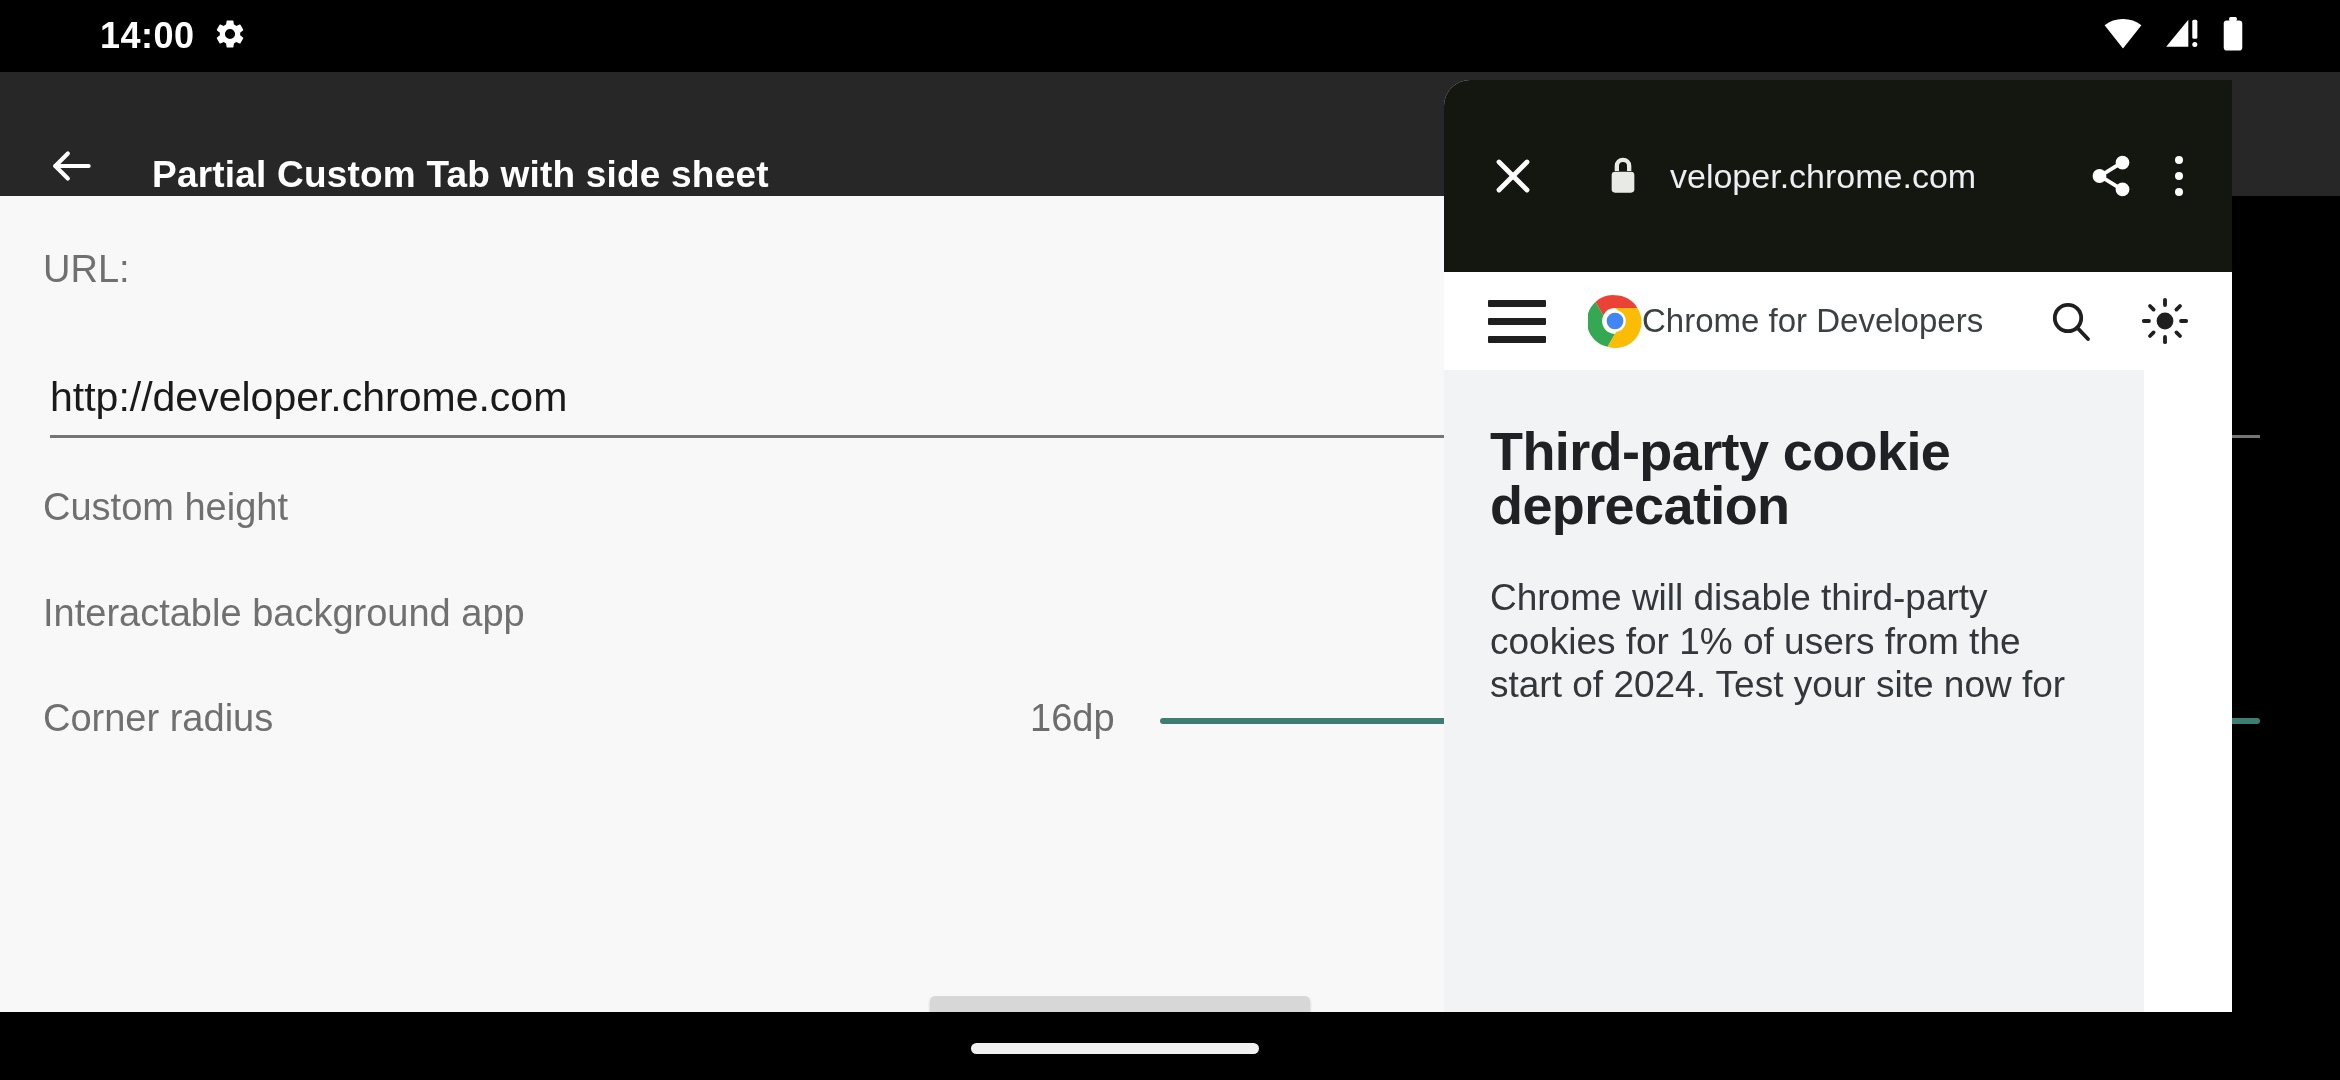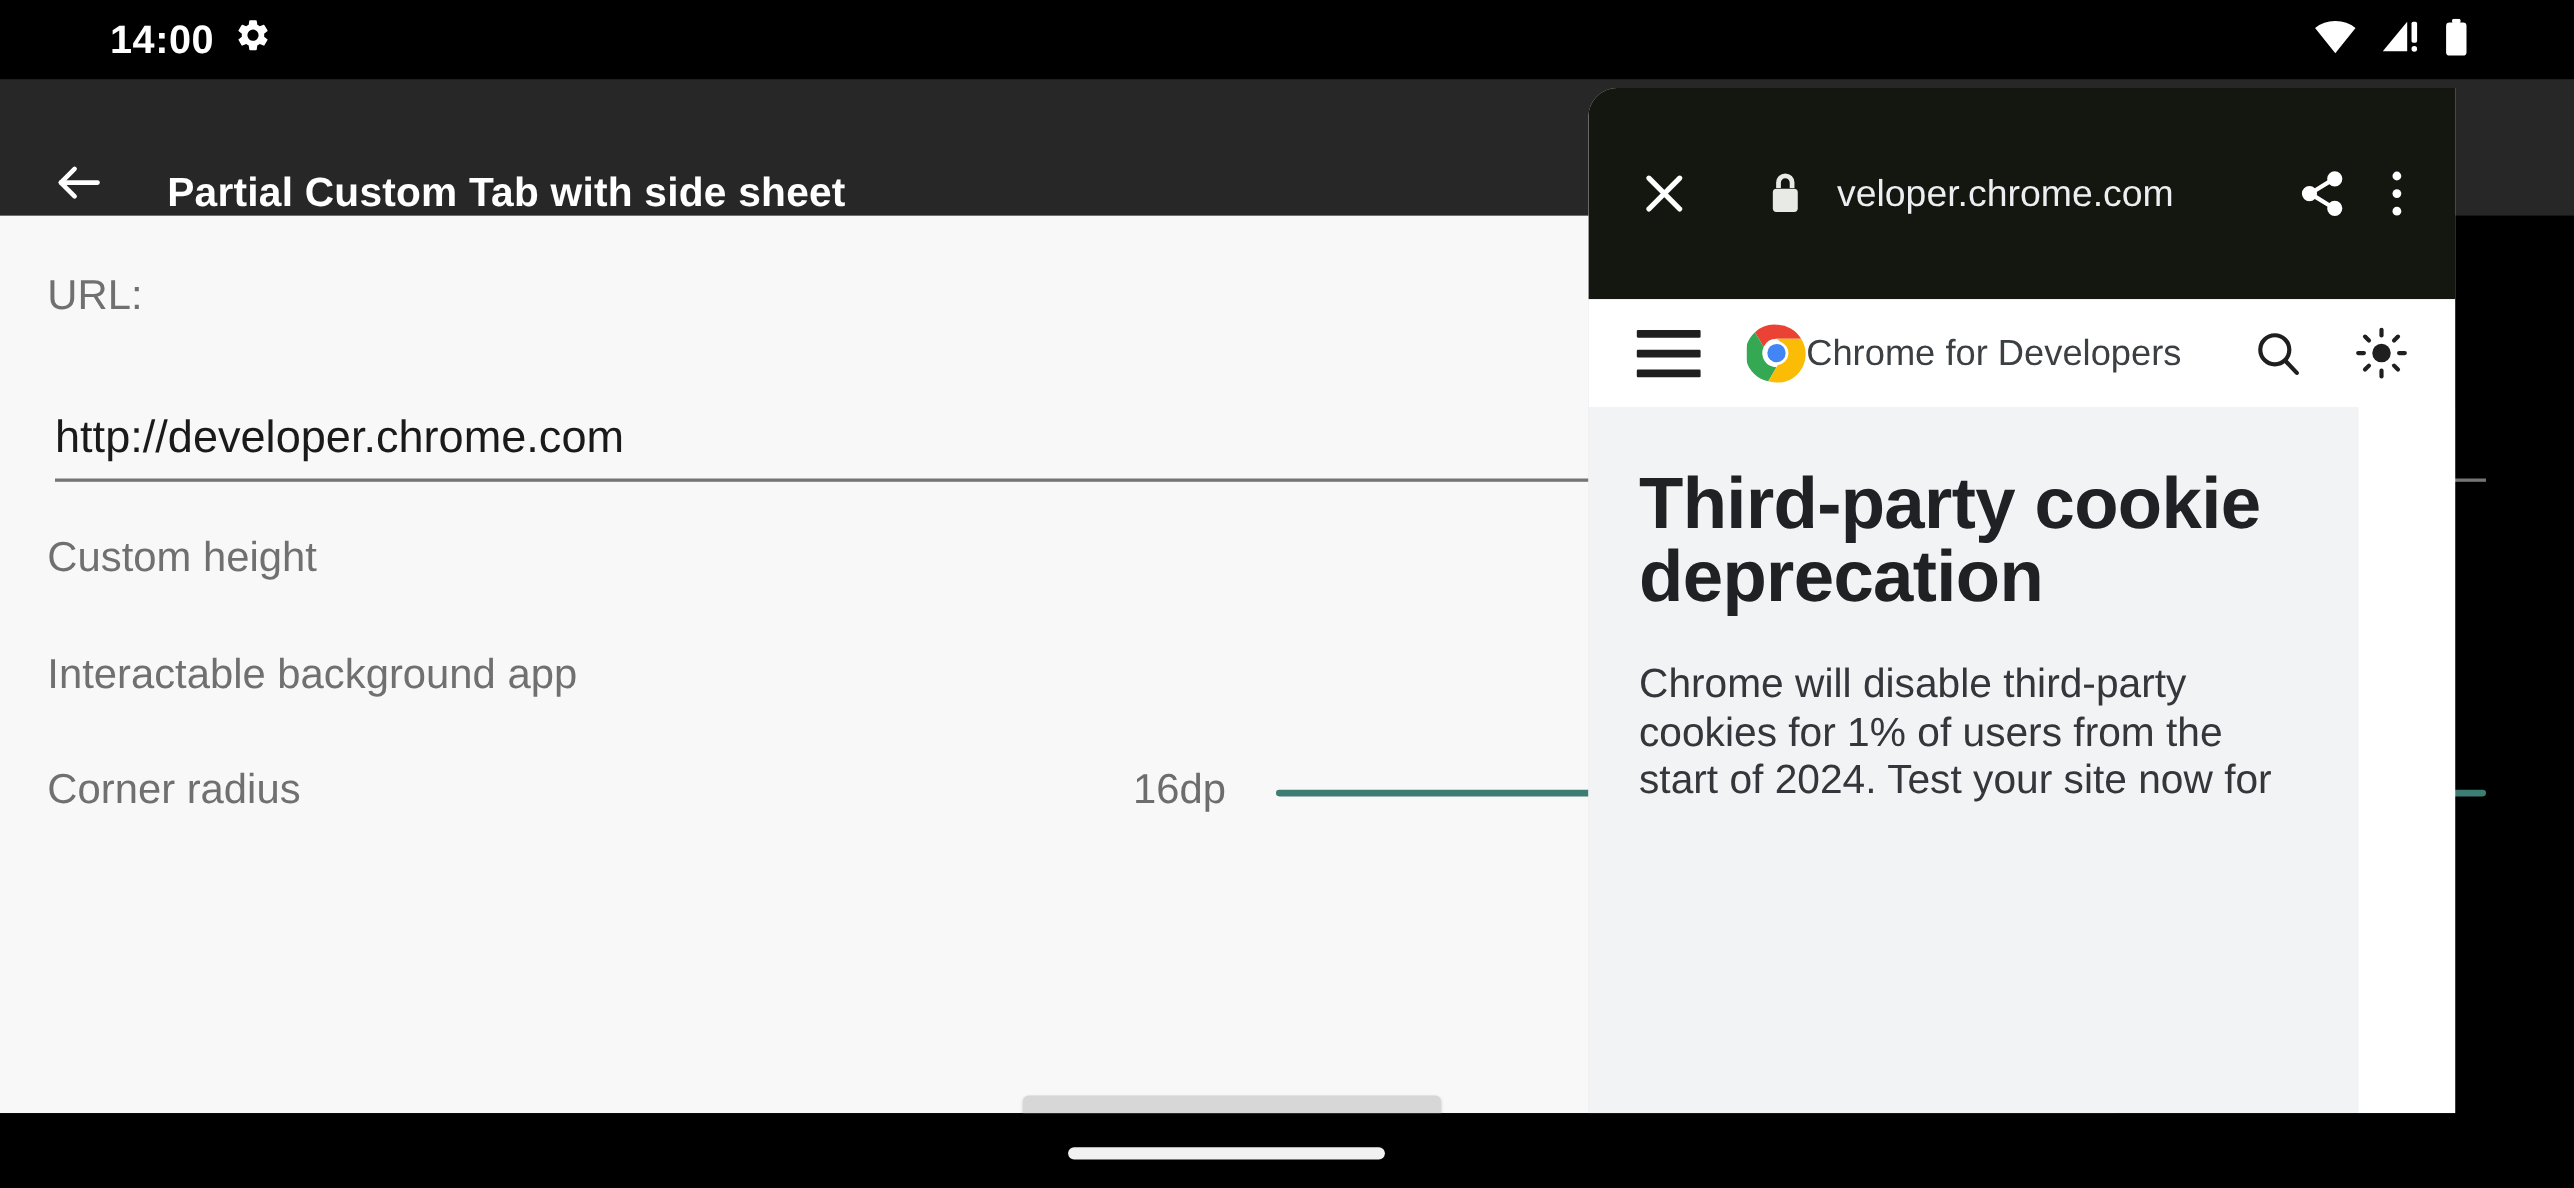--- a/index.html
+++ b/index.html
@@ -4,21 +4,21 @@
 <style>
   * { margin:0; padding:0; box-sizing:border-box; }
   html,body { width:2340px; height:1080px; background:#000; overflow:hidden; }
   body { font-family:"Liberation Sans", sans-serif; }
 
   .device { position:relative; width:2340px; height:1080px; background:#000; }
 
   
   .statusbar { position:absolute; left:0; top:0; width:2340px; height:72px;
                background:#000; display:flex; align-items:center; }
-  .sb-left { display:flex; align-items:flex-start; gap:18px; margin-left:100px; }
+  .sb-left { display:flex; align-items:center; gap:18px; margin-left:100px; }
   .sb-clock { color:#fff; font-size:36px; font-weight:600; letter-spacing:.5px; }
   .sb-right { position:absolute; right:95px; display:flex; align-items:center; gap:20px; }
 
   
   .toolbar { position:absolute; left:0; top:72px; width:2340px; height:124px;
              background:#272727; display:flex; align-items:flex-end; }
   .tb-back { margin-left:42px; width:60px; height:60px; display:flex;
              align-items:center; justify-content:center; }
   .tb-title { color:#fff; font-size:37px; font-weight:700; margin-left:50px;
               letter-spacing:.2px; }
@@ -74,21 +74,21 @@
   .site-search { margin-left:auto; width:62px; height:62px; display:flex;
                  align-items:center; justify-content:center; }
   .site-theme { margin-left:32px; margin-right:36px; width:62px; height:62px;
                 display:flex; align-items:center; justify-content:center; }
 
   .page-body { height:642px; background:#f1f3f4; position:relative; }
   .page-inner { position:absolute; left:0; top:0; width:700px; height:100%;
                 background:#f1f3f4; padding:54px 46px 0 46px; }
   .page-right-gap { position:absolute; right:0; top:0; width:88px; height:100%;
                     background:#fff; }
-  .article-title { color:#202124; font-size:66px; font-weight:700;
+  .article-title { color:#202124; font-size:54px; font-weight:700;
                    line-height:1.0; letter-spacing:-.6px; }
   .article-body { margin-top:44px; color:#33363a; font-size:37px; line-height:1.18; }
 
   
   .navbar { position:absolute; left:0; bottom:0; width:2340px; height:68px;
             background:#000; display:flex; align-items:center;
             justify-content:center; }
   .nav-pill-wrap { position:absolute; left:971px; bottom:26px; width:288px;
                    height:11px; background:#f1f1f1; border-radius:6px; }
 </style>

